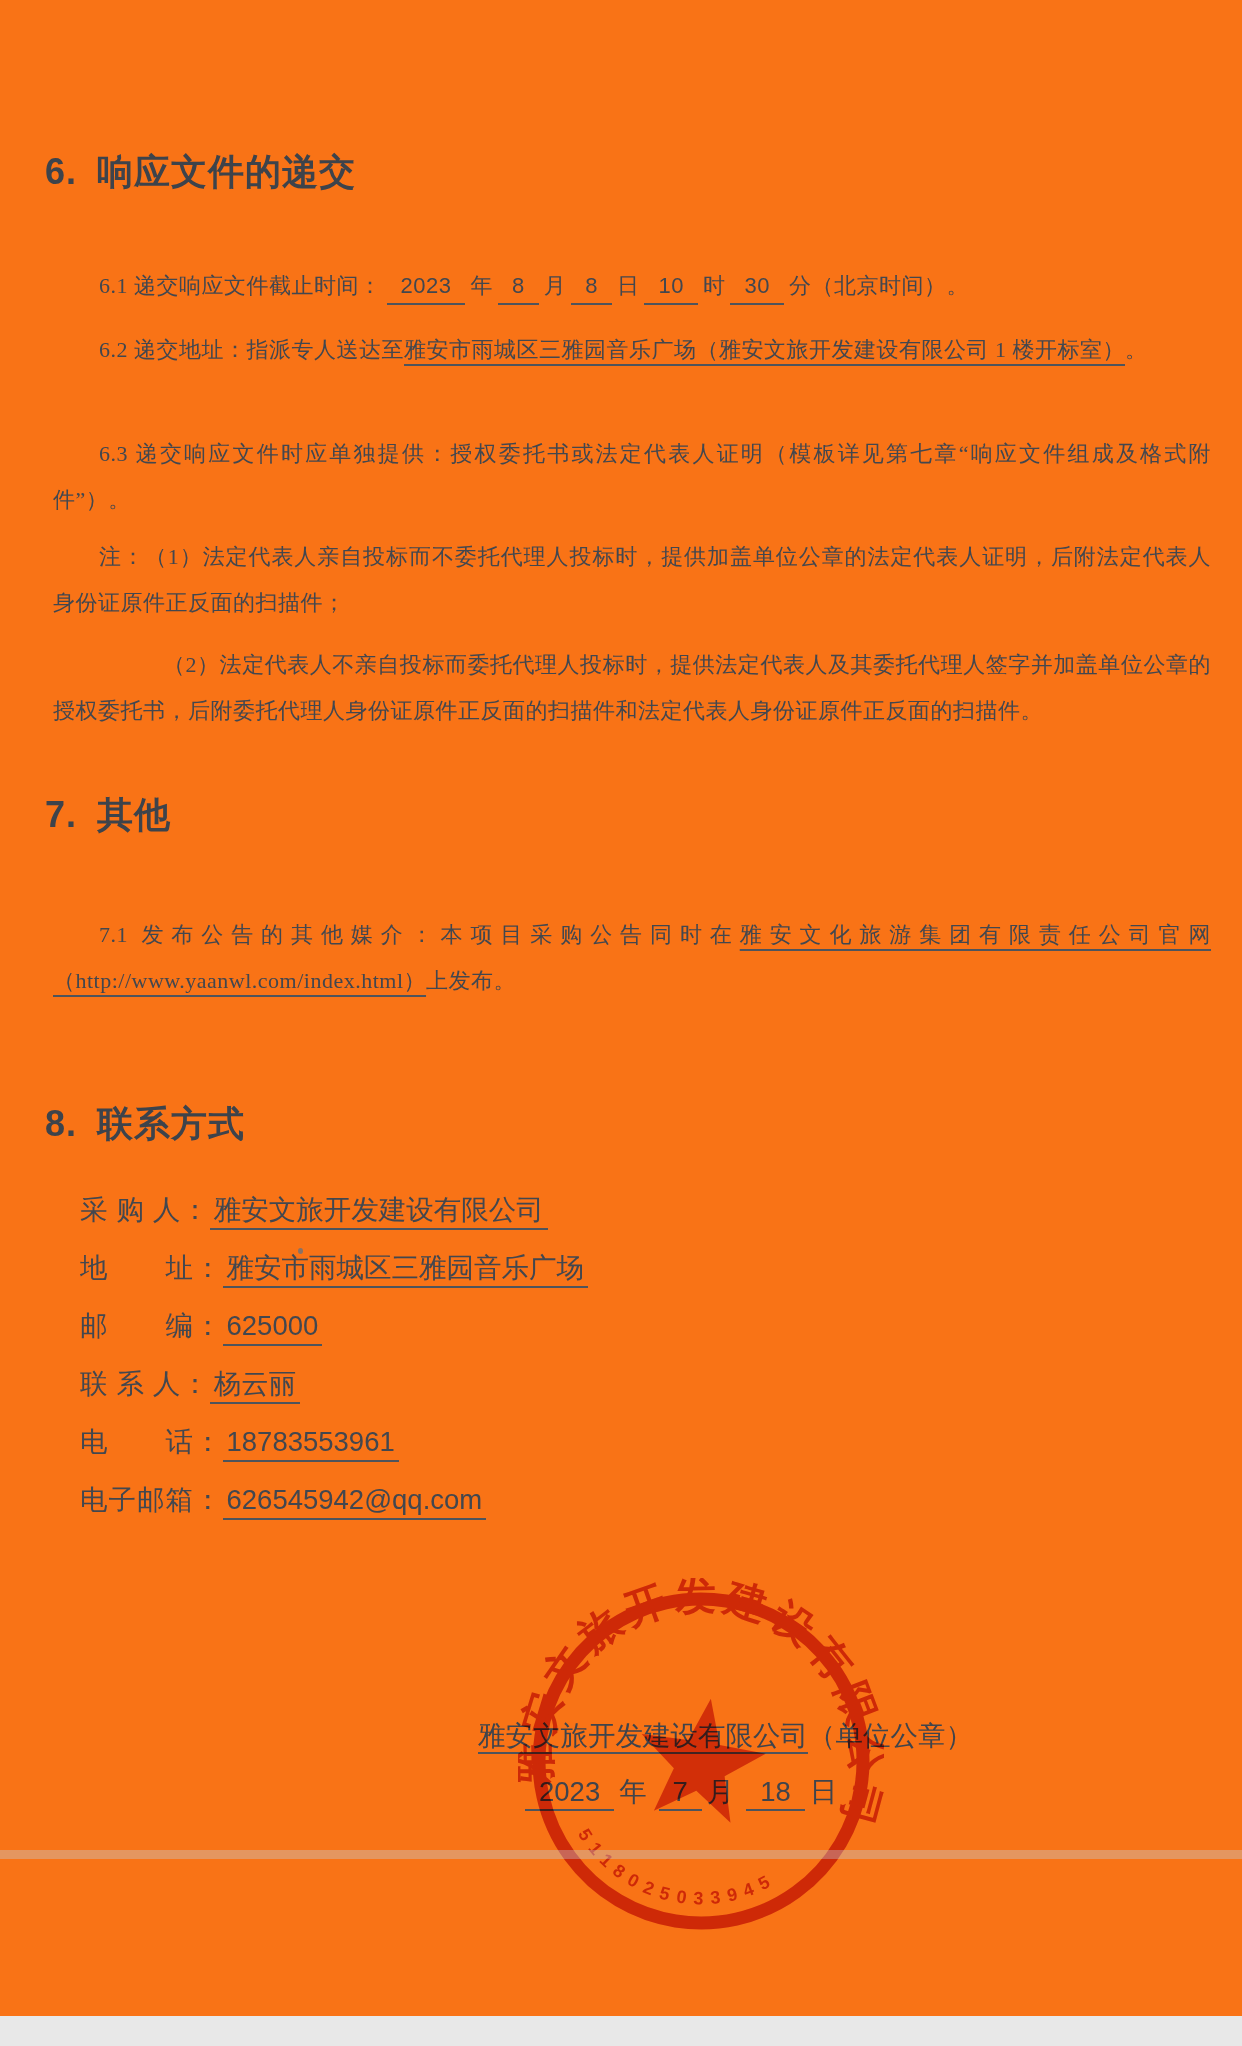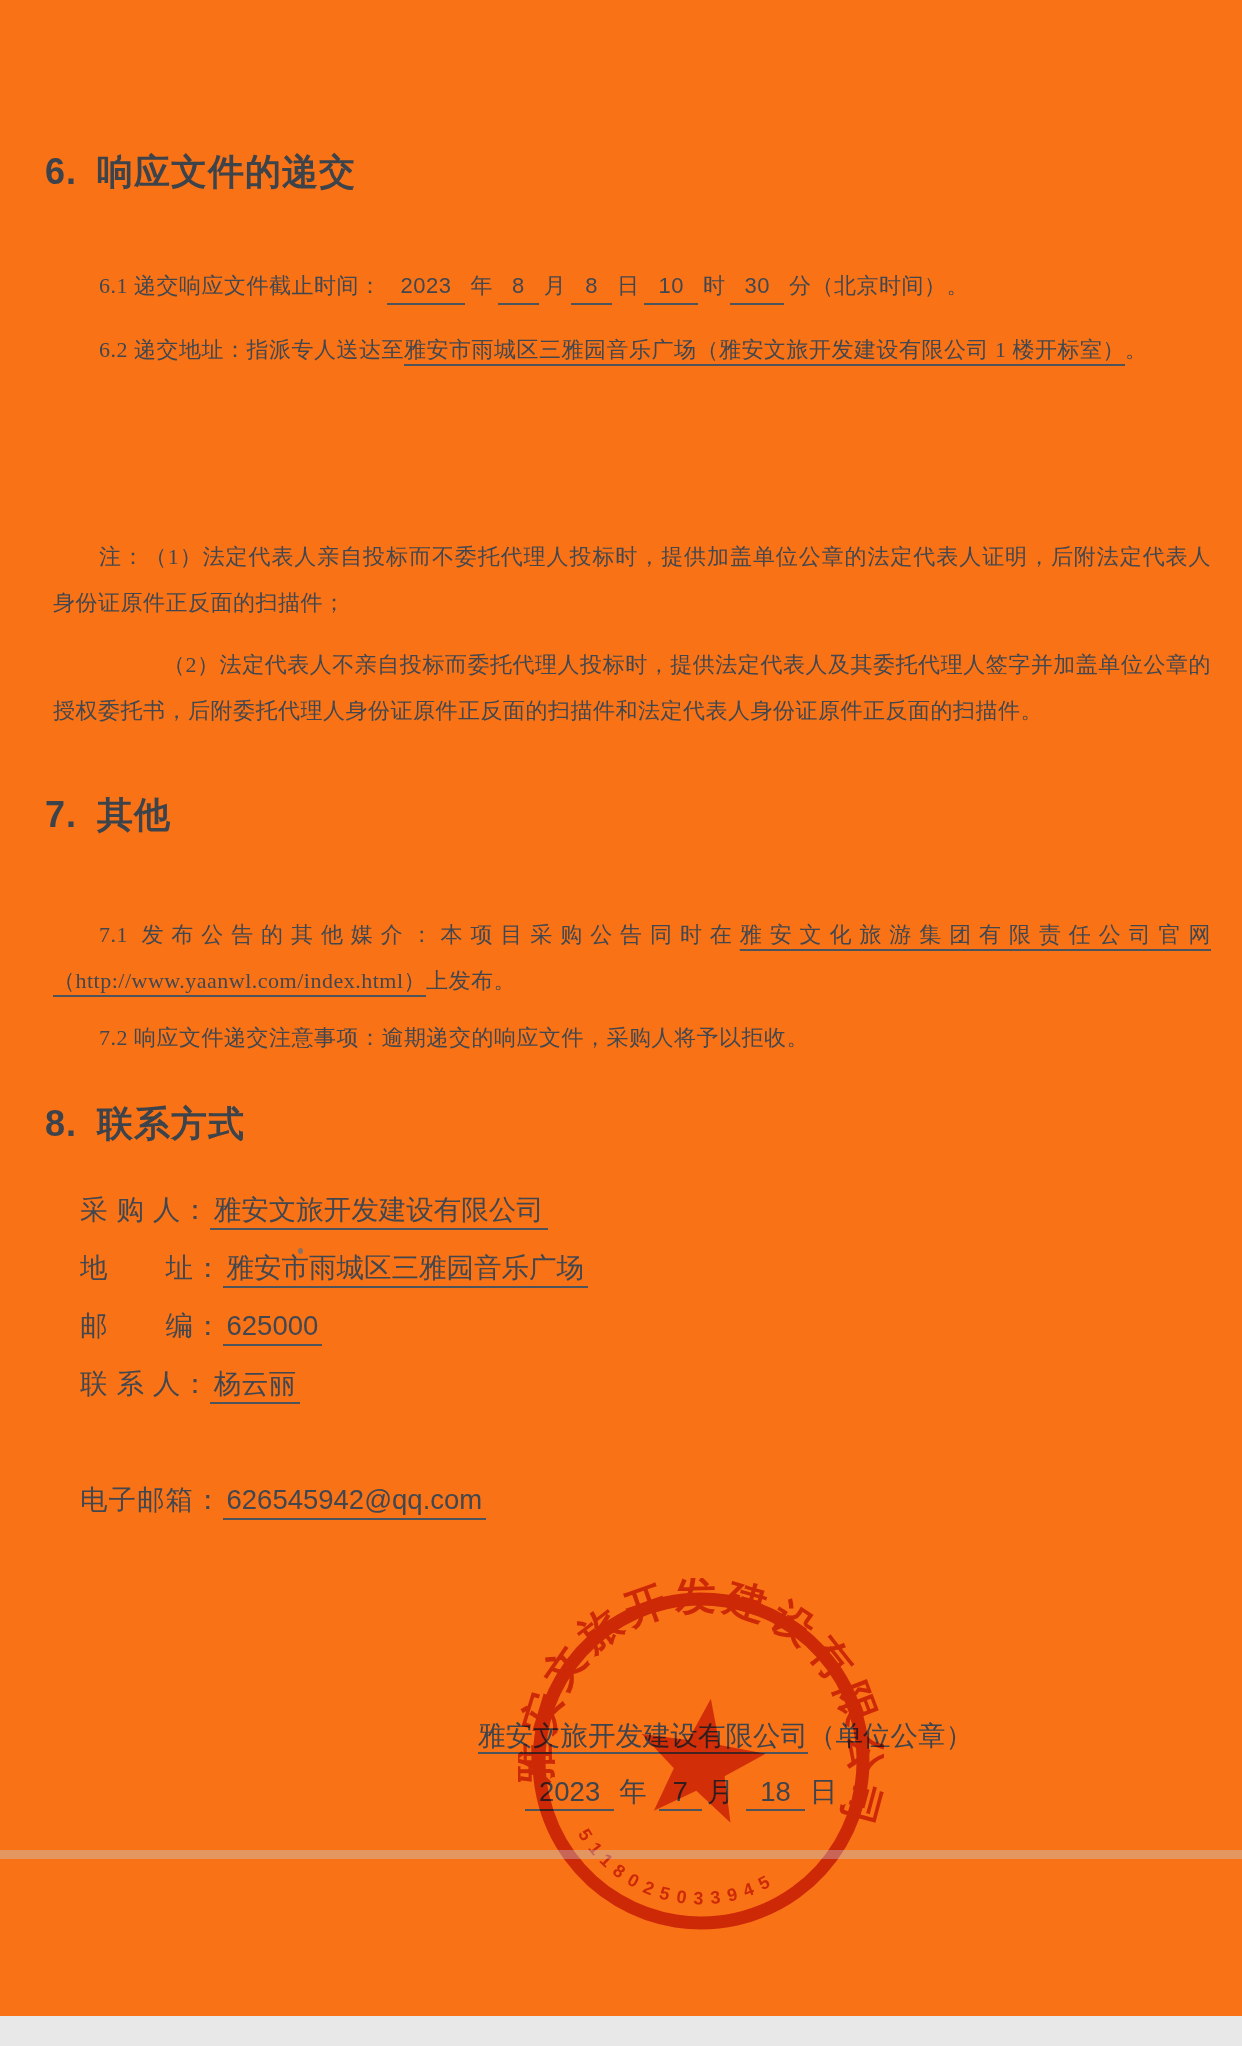--- a/index.html
+++ b/index.html
@@ -69,50 +69,53 @@
   </h1>
 
   <p class="body ind" style="top:247px">
     <span>6.1 递交响应文件截止时间：</span><span class="slot">2023</span><span>年</span><span class="slot">8</span><span>月</span><span class="slot">8</span><span>日</span><span class="slot">10</span><span>时</span><span class="slot">30</span><span>分</span><span>（北京时间）。</span>
   </p>
 
   <p class="body ind" style="top:311px">
     <span>6.2 递交地址：指派专人送达至</span><span class="u">雅安市雨城区三雅园音乐广场（雅安文旅开发建设有限公司 1 楼开标室）</span><span>。</span>
   </p>
 
+  <p class="body ind" style="top:415px">6.3 递交响应文件时应单独提供：授权委托书或法定代表人证明（模板详见第七章“响应文件组成及格式附件”）。</p>
 
   <p class="body ind" style="top:518px">注：（1）法定代表人亲自投标而不委托代理人投标时，提供加盖单位公章的法定代表人证明，后附法定代表人身份证原件正反面的扫描件；</p>
 
   <p class="body ind2" style="top:626px">（2）法定代表人不亲自投标而委托代理人投标时，提供法定代表人及其委托代理人签字并加盖单位公章的授权委托书，后附委托代理人身份证原件正反面的扫描件和法定代表人身份证原件正反面的扫描件。</p>
 
   <h1 class="h" style="top:793px">
     <span class="hnum">7.</span><span>其他</span>
   </h1>
 
   <p class="body ind" style="top:896px">
     <span>7.1 发布公告的其他媒介：本项目采购公告同时在</span><span class="u">雅安文化旅游集团有限责任公司官网（http://www.yaanwl.com/index.html）</span><span>上发布。</span>
   </p>
 
-  <p class="body ind" style="top:999px">7.2 响应文件递交注意事项：逾期递交的响应文件，采购人将予以拒收。</p>
 
   <h1 class="h" style="top:1102px">
     <span class="hnum">8.</span><span>联系方式</span>
   </h1>
 
   <div class="contact-row" style="top:1250px">
     <span class="lbl">地　　址：</span><span class="uv">雅安市雨城区三雅园音乐广场</span>
   </div>
   <div class="contact-row" style="top:1192px">
     <span class="lbl">采 购 人：</span><span class="uv">雅安文旅开发建设有限公司</span>
   </div>
   <div class="contact-row" style="top:1308px">
     <span class="lbl">邮　　编：</span><span class="uv sans">625000</span>
   </div>
   <div class="contact-row" style="top:1366px">
     <span class="lbl">联 系 人：</span><span class="uv">杨云丽</span>
+  </div>
+  <div class="contact-row" style="top:1424px">
+    <span class="lbl">电　　话：</span><span class="uv sans">18783553961</span>
   </div>
   <div class="contact-row" style="top:1482px">
     <span class="lbl">电子邮箱：</span><span class="uv sans">626545942@qq.com</span>
   </div>
 
   <div class="sigline" style="left:478px;top:1718px">
     <span class="u">雅安文旅开发建设有限公司</span><span>（单位公章）</span>
   </div>
   <div class="dateline" style="left:520px;top:1774px">
     <span class="slot">2023</span><span>年</span>

